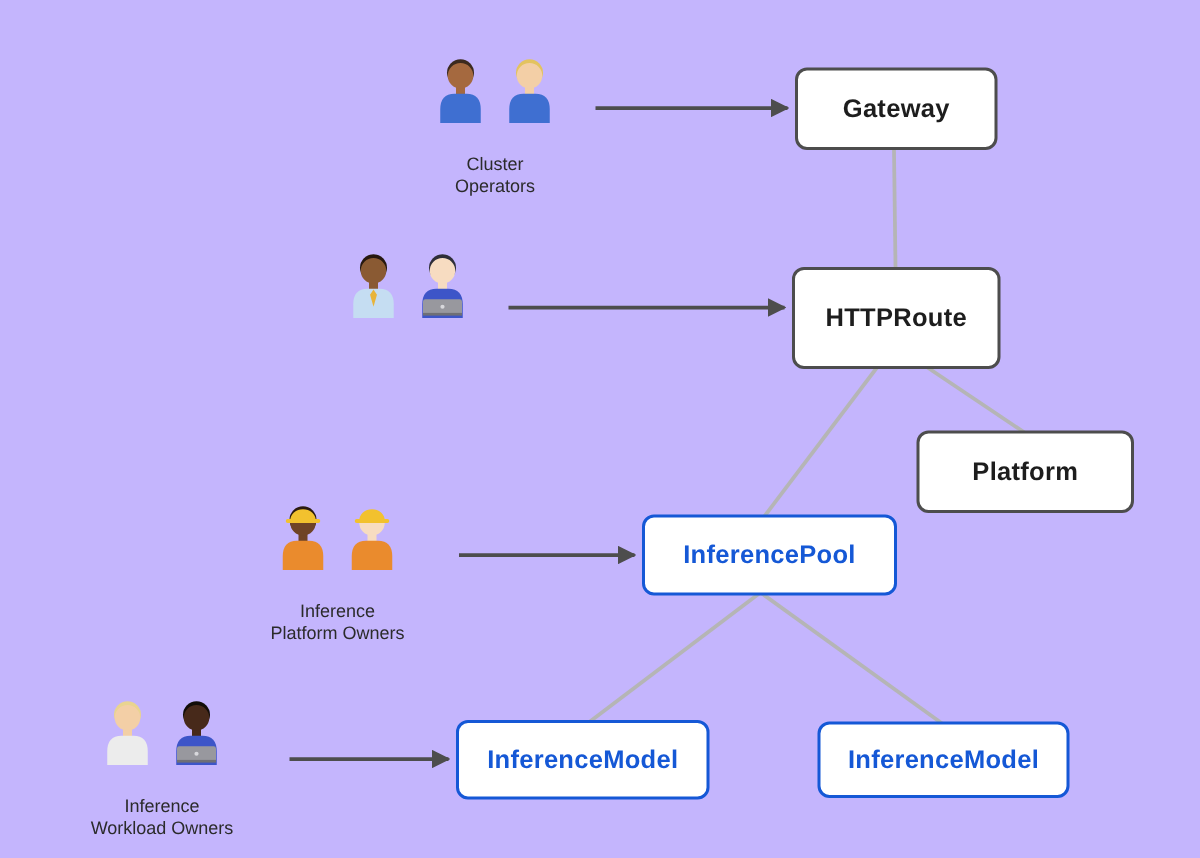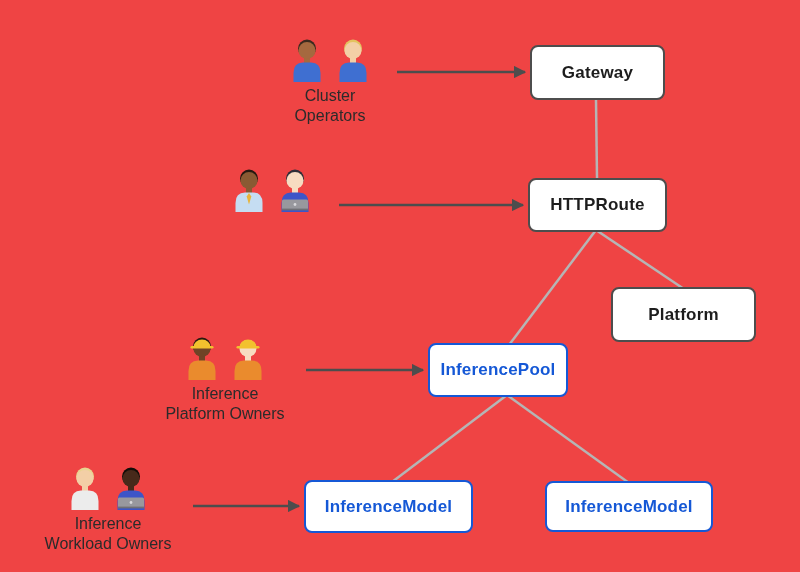--- a/index.html
+++ b/index.html
@@ -4,51 +4,51 @@
 <style>
   :root{
     --accent:#1558d6;
     --dark:#4d4d4d;
     --connector:#b5b5b5;
     --label:#2b2b2b;
     --boxtext:#1d1d1d;
   }
   html,body{margin:0;padding:0;background:#ffffff;}
   .canvas{
-    position:relative;width:800px;height:572px;background:#ef4444;overflow:hidden;
+    position:relative;width:800px;height:572px;background:#c4b5fd;overflow:hidden;
     font-family:"Liberation Sans","DejaVu Sans",sans-serif;
   }
   svg.connectors{position:absolute;left:0;top:0;width:800px;height:572px;z-index:1;}
   .connector{stroke:var(--connector,#b5b5b5);stroke-width:2.5;fill:none;}
   .arrow{stroke:var(--dark,#4d4d4d);stroke-width:2.5;fill:none;}
   #arrowhead path{fill:var(--dark,#4d4d4d);}
 
   .box{
     position:absolute;z-index:2;display:flex;align-items:center;justify-content:center;
     background:#ffffff;border-radius:8px;font-weight:700;font-size:17px;letter-spacing:.2px;
     box-sizing:border-box;
   }
   .box.dark{border:2.5px solid var(--dark,#4d4d4d);color:var(--boxtext,#1d1d1d);}
   .box.blue{border:2.5px solid var(--accent,#1558d6);color:var(--accent,#1558d6);}
   #box-gateway{left:530px;top:45px;width:135px;height:55px;}
-  #box-httproute{left:528px;top:178px;width:139px;height:54px;}
+  #box-httproute{left:528px;top:178px;width:139px;height:68px;}
   #box-service{left:611px;top:287px;width:145px;height:55px;}
-  #box-inferencepool{left:428px;top:343px;width:140px;height:54px;}
+  #box-inferencepool{left:428px;top:343px;width:170px;height:54px;}
   #box-inferencemodel-left{left:304px;top:480px;width:169px;height:53px;}
   #box-inferencemodel-right{left:545px;top:481px;width:168px;height:51px;}
 
   .actor{position:absolute;z-index:2;width:170px;text-align:center;}
   #actor-cluster-operators{left:245px;top:36px;}
   #actor-application-developers{left:187px;top:166px;}
   #actor-inference-platform-owners{left:140px;top:334px;}
   #actor-inference-workload-owners{left:23px;top:464px;}
   .people{display:flex;justify-content:center;align-items:flex-end;gap:6px;height:46px;}
   .person{width:40px;height:46px;display:block;}
   .actor-label{
-    margin-top:4px;font-size:16px;line-height:1.28;color:var(--label,#2b2b2b);
+    margin-top:20px;font-size:12px;line-height:1.28;color:var(--label,#2b2b2b);
     white-space:pre-line;
   }
 </style>
 </head>
 <body>
 
 <div class="canvas">
 
   <svg class="connectors" viewBox="0 0 800 572" aria-hidden="true">
     <defs>

